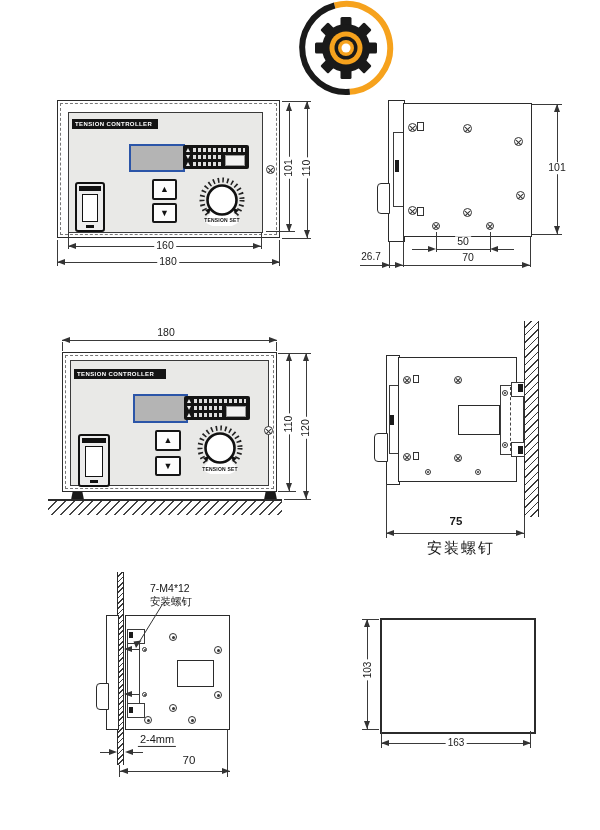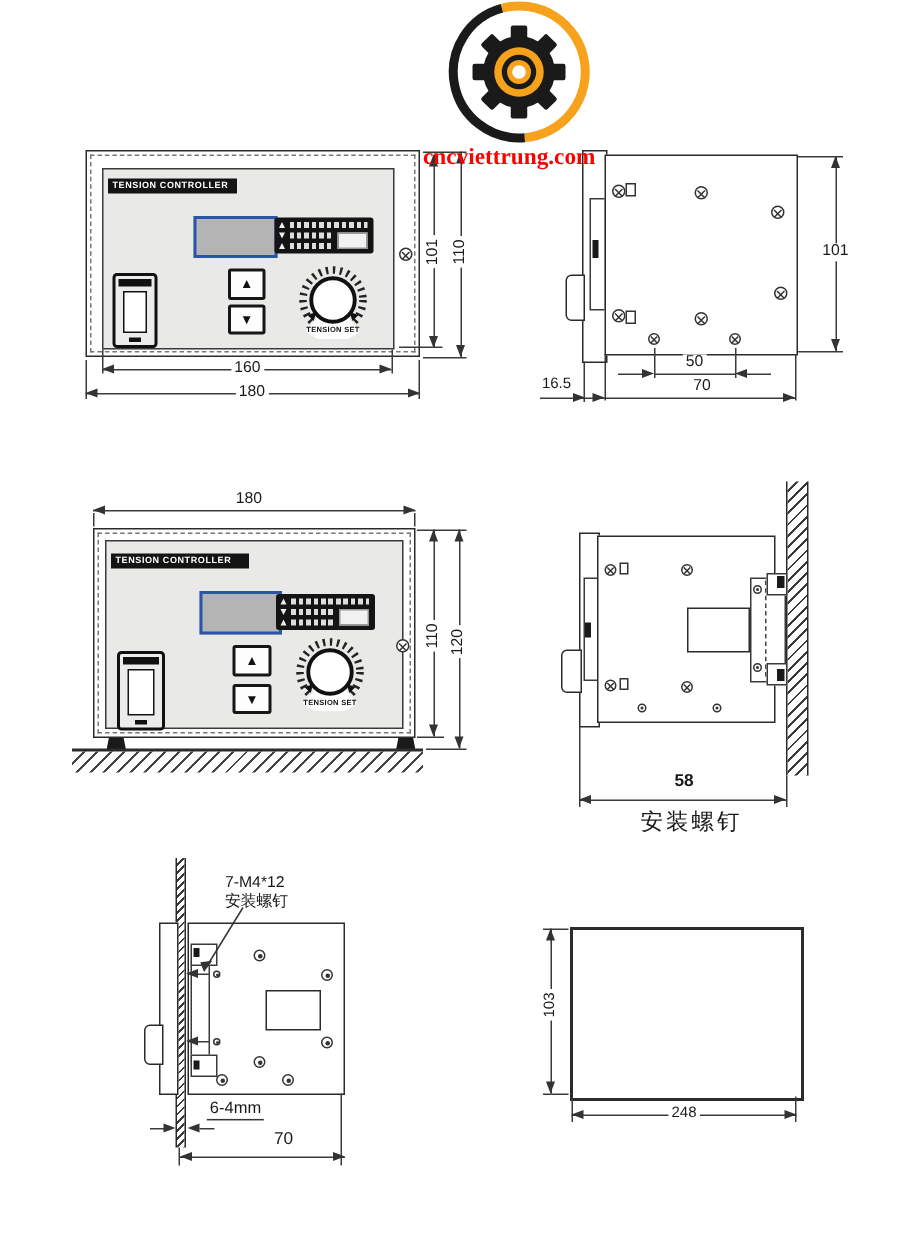--- a/index.html
+++ b/index.html
@@ -167,21 +167,21 @@
   <div class="ah l" style="left:490px;top:246px"></div>
   <div class="ln" style="left:498px;top:249px;width:16px;height:1px"></div>
   <div class="lbl" style="left:463px;top:242px">50</div>
   <div class="ln" style="left:389px;top:241px;width:1px;height:27px"></div>
   <div class="ln" style="left:403px;top:236px;width:1px;height:31px"></div>
   <div class="ln" style="left:530px;top:236px;width:1px;height:31px"></div>
   <div class="ln" style="left:360px;top:265px;width:170px;height:1px"></div>
   <div class="ah r" style="left:382px;top:262px"></div>
   <div class="ah r" style="left:395px;top:262px"></div>
   <div class="ah r" style="left:522px;top:262px"></div>
-  <div class="lbl" style="left:371px;top:256px;font-size:10px">16.5</div>
+  <div class="lbl" style="left:371px;top:256px;font-size:10px">26.7</div>
   <div class="lbl" style="left:468px;top:258px">70</div>
 
   <div class="abs" style="left:62px;top:352px;width:215px;height:140px">
     <div class="bx" style="left:0;top:0;right:0;bottom:0"></div>
     <div class="dashbox" style="left:3px;top:3px;right:3px;bottom:3px"></div>
     <div class="panel" style="left:8px;top:8px;width:197px;height:124px"></div>
     <div class="titlebar" style="left:12px;top:17px;width:92px;height:10px">TENSION CONTROLLER</div>
     <div class="disp" style="left:71px;top:42px;width:51px;height:25px"></div>
     <div class="indp" style="left:122px;top:44px;width:66px;height:24px">
       <div class="tri" style="left:3px;top:3px;border-width:0 2.5px 4px;border-bottom-color:#eee"></div>
@@ -257,21 +257,21 @@
   <div class="bx2" style="left:511px;top:442px;width:12px;height:13px"></div>
   <div class="nub" style="left:518px;top:446px;width:5px;height:8px"></div>
   <div class="hole s6" style="left:502px;top:390px"></div>
   <div class="hole s6" style="left:502px;top:442px"></div>
 
   <div class="ln" style="left:386px;top:484px;width:1px;height:54px"></div>
   <div class="ln" style="left:524px;top:517px;width:1px;height:21px"></div>
   <div class="ln" style="left:386px;top:533px;width:138px;height:1px"></div>
   <div class="ah l" style="left:386px;top:530px"></div>
   <div class="ah r" style="left:516px;top:530px"></div>
-  <div class="lbl" style="left:456px;top:521px;font-size:11.5px;font-weight:bold">58</div>
+  <div class="lbl" style="left:456px;top:521px;font-size:11.5px;font-weight:bold">75</div>
   <div class="caption" style="left:461px;top:548px">安装螺钉</div>
 
   <div class="pstrip" style="left:117px;top:572px;width:7px;height:193px"></div>
   <div class="bx" style="left:106px;top:615px;width:11px;height:113px"></div>
   <div class="bx" style="left:96px;top:683px;width:11px;height:25px;border-radius:4px 0 0 4px"></div>
   <div class="bx" style="left:125px;top:615px;width:103px;height:113px"></div>
   <div class="bx" style="left:177px;top:660px;width:35px;height:25px"></div>
   <div class="bx2" style="left:127px;top:641px;width:11px;height:65px"></div>
   <div class="bx2" style="left:127px;top:629px;width:16px;height:13px"></div>
   <div class="nub" style="left:129px;top:632px;width:4px;height:6px"></div>
@@ -291,21 +291,21 @@
   <div class="hole" style="left:188px;top:716px"></div>
   <div class="note" style="left:150px;top:582px">
     <div>7-M4*12</div>
     <div>安装螺钉</div>
   </div>
   <svg class="abs" style="left:128px;top:602px" width="40" height="50">
     <line x1="34" y1="3" x2="10" y2="42" stroke="#333" stroke-width="1"></line>
     <polygon points="8,46 13.5,38.5 5.5,39.5" fill="#333"></polygon>
   </svg>
 
-  <div class="lbl" style="left:157px;top:740px;font-size:11px;border-bottom:1px solid #333;padding-bottom:1px">6-4mm</div>
+  <div class="lbl" style="left:157px;top:740px;font-size:11px;border-bottom:1px solid #333;padding-bottom:1px">2-4mm</div>
   <div class="ln" style="left:100px;top:752px;width:10px;height:1px"></div>
   <div class="ah r" style="left:109px;top:749px"></div>
   <div class="ah l" style="left:125px;top:749px"></div>
   <div class="ln" style="left:133px;top:752px;width:10px;height:1px"></div>
   <div class="ln" style="left:119px;top:765px;width:1px;height:12px"></div>
   <div class="ln" style="left:227px;top:729px;width:1px;height:48px"></div>
   <div class="ln" style="left:120px;top:771px;width:110px;height:1px"></div>
   <div class="ah l" style="left:120px;top:768px"></div>
   <div class="ah r" style="left:222px;top:768px"></div>
   <div class="lbl" style="left:189px;top:760px;font-size:11.5px">70</div>
@@ -315,17 +315,16 @@
   <div class="ln" style="left:362px;top:729px;width:17px;height:1px"></div>
   <div class="ln" style="left:367px;top:619px;width:1px;height:110px"></div>
   <div class="ah u" style="left:364px;top:619px"></div>
   <div class="ah d" style="left:364px;top:721px"></div>
   <div class="lbl v" style="left:367px;top:670px;font-size:10px">103</div>
   <div class="ln" style="left:381px;top:731px;width:1px;height:17px"></div>
   <div class="ln" style="left:530px;top:731px;width:1px;height:17px"></div>
   <div class="ln" style="left:381px;top:743px;width:150px;height:1px"></div>
   <div class="ah l" style="left:381px;top:740px"></div>
   <div class="ah r" style="left:523px;top:740px"></div>
-  <div class="lbl" style="left:456px;top:742px;font-size:10px">248</div>
-
-  <div class="mark" style="left:282px;top:96px">cncviettrung.com</div>
+  <div class="lbl" style="left:456px;top:742px;font-size:10px">163</div>
+
 
 </div>
 
 </body></html>

